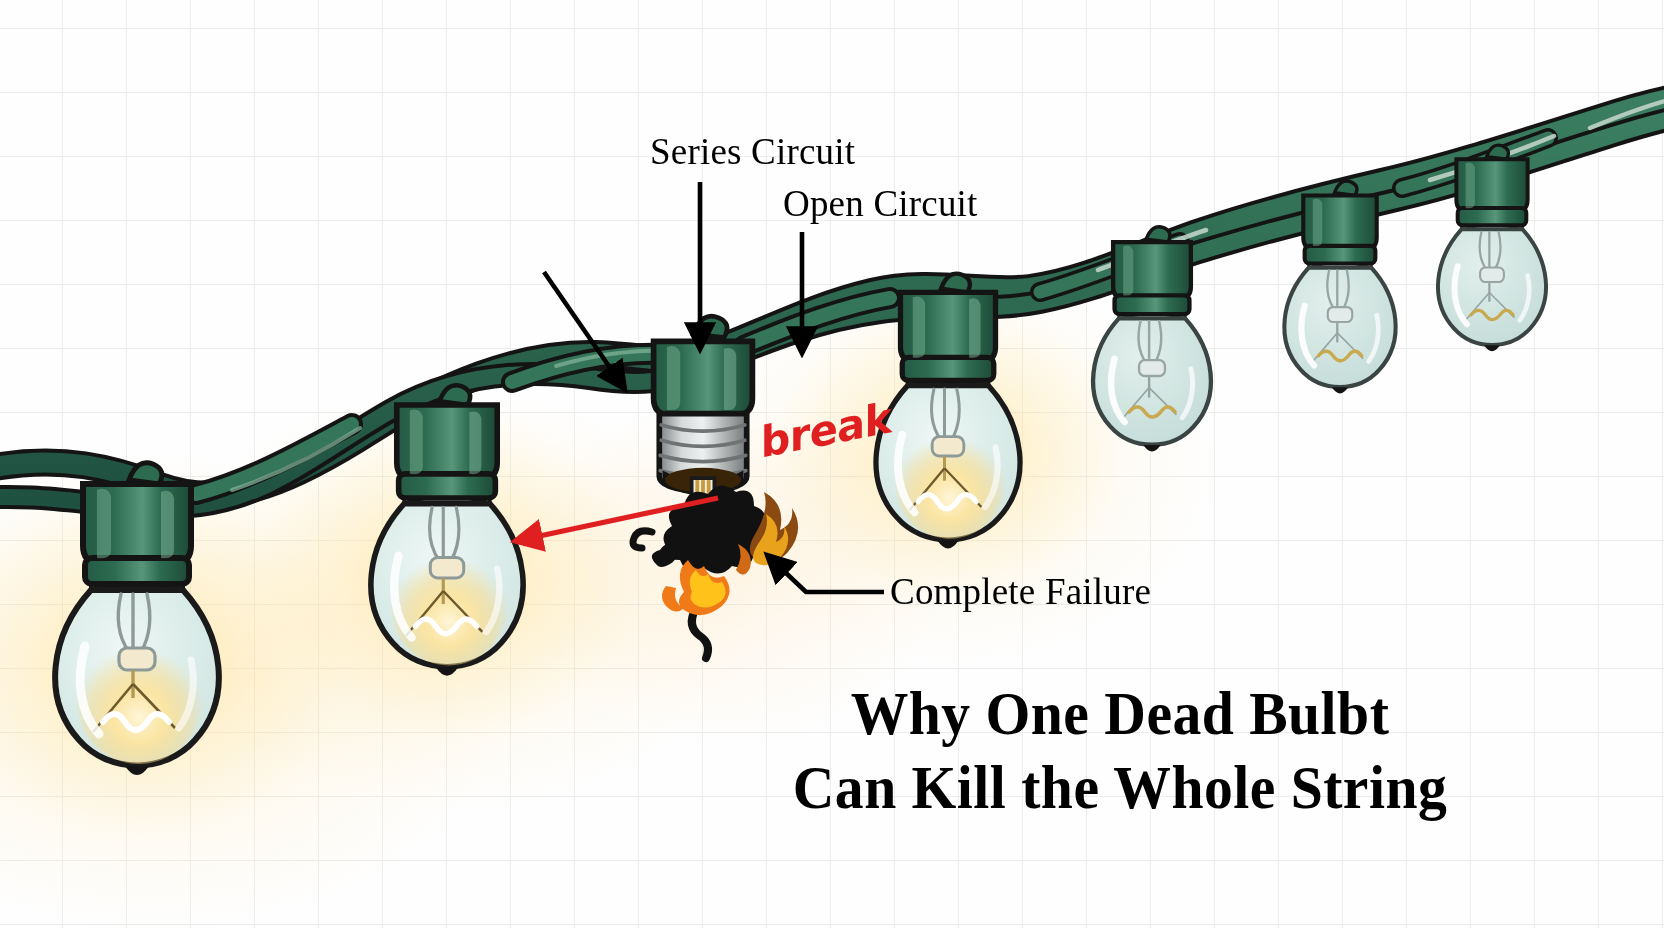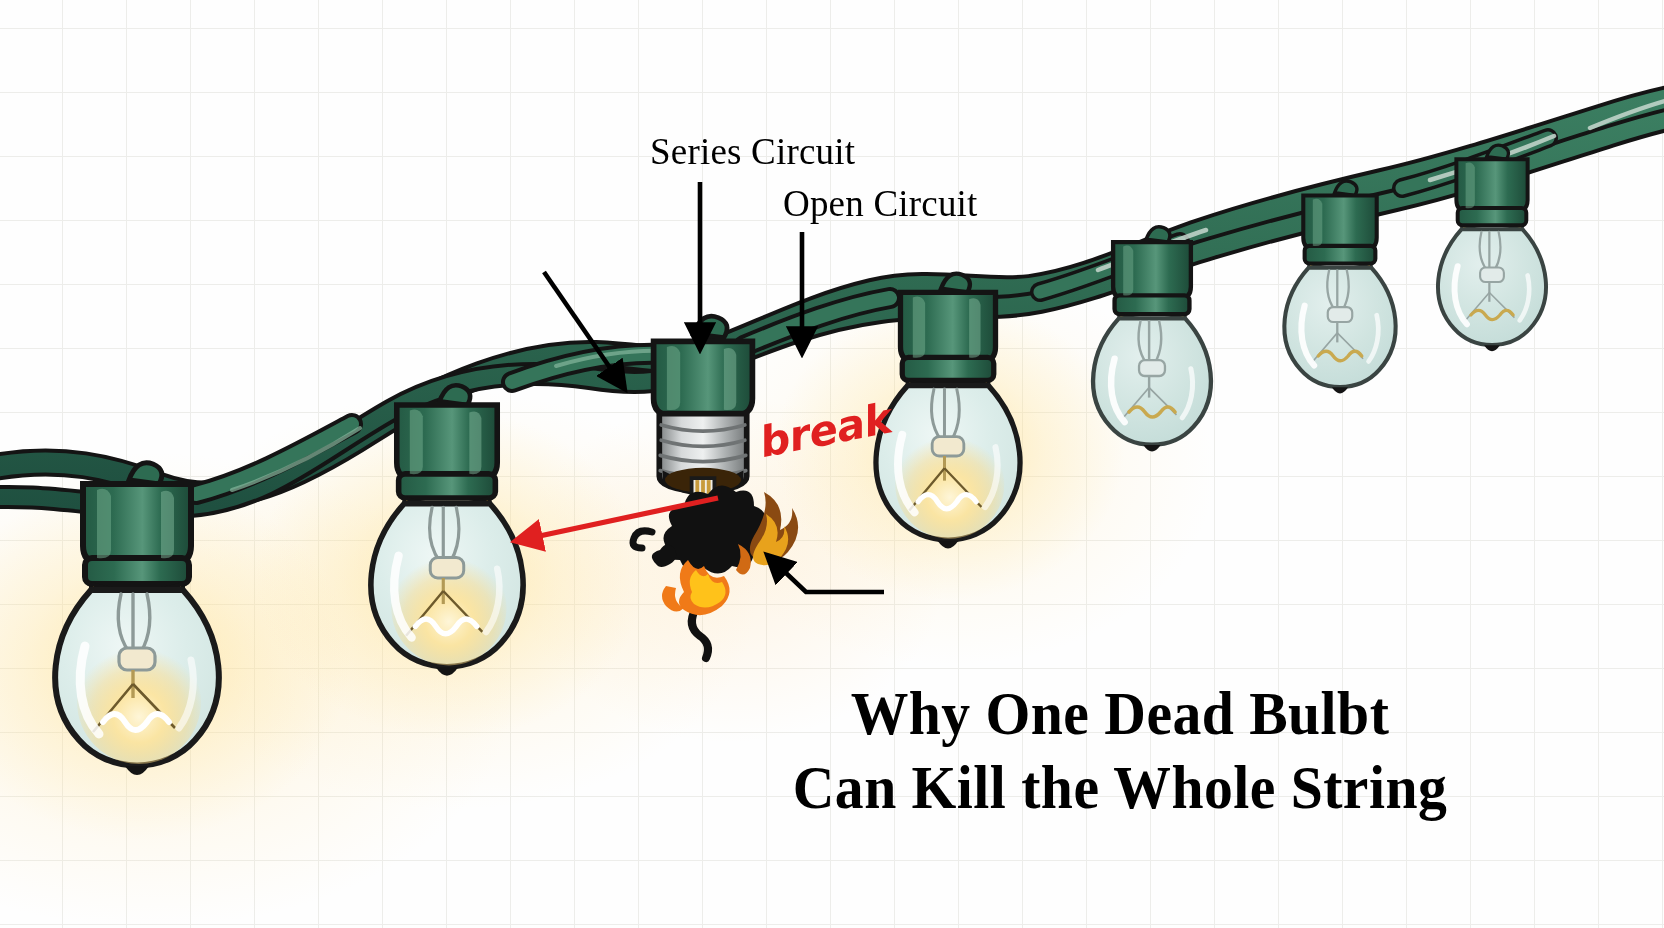--- a/index.html
+++ b/index.html
@@ -368,20 +368,21 @@
       <path d="M 884,592 L 806,592 L 768,556" stroke="#000" stroke-width="4.6" marker-end="url(#arrowBlk)"></path>
       <path d="M 718,498 L 516,541" stroke="#e02020" stroke-width="5.2" marker-end="url(#arrowRed)"></path>
     </g>
   </svg>
 
 
   <div class="lbl" id="lbl-open-circuit">Open Circuit</div>
 
   <div class="lbl" id="lbl-series-circuit">Series Circuit</div>
 
+  <div class="lbl" id="lbl-complete-failure">Complete Failure</div>
 
   <div id="lbl-break">break</div>
 
   <div id="title">
     <span class="tline">Why One Dead Bulbt</span>
     <span class="tline">Can Kill the Whole String</span>
   </div>
 
 </div>
 

